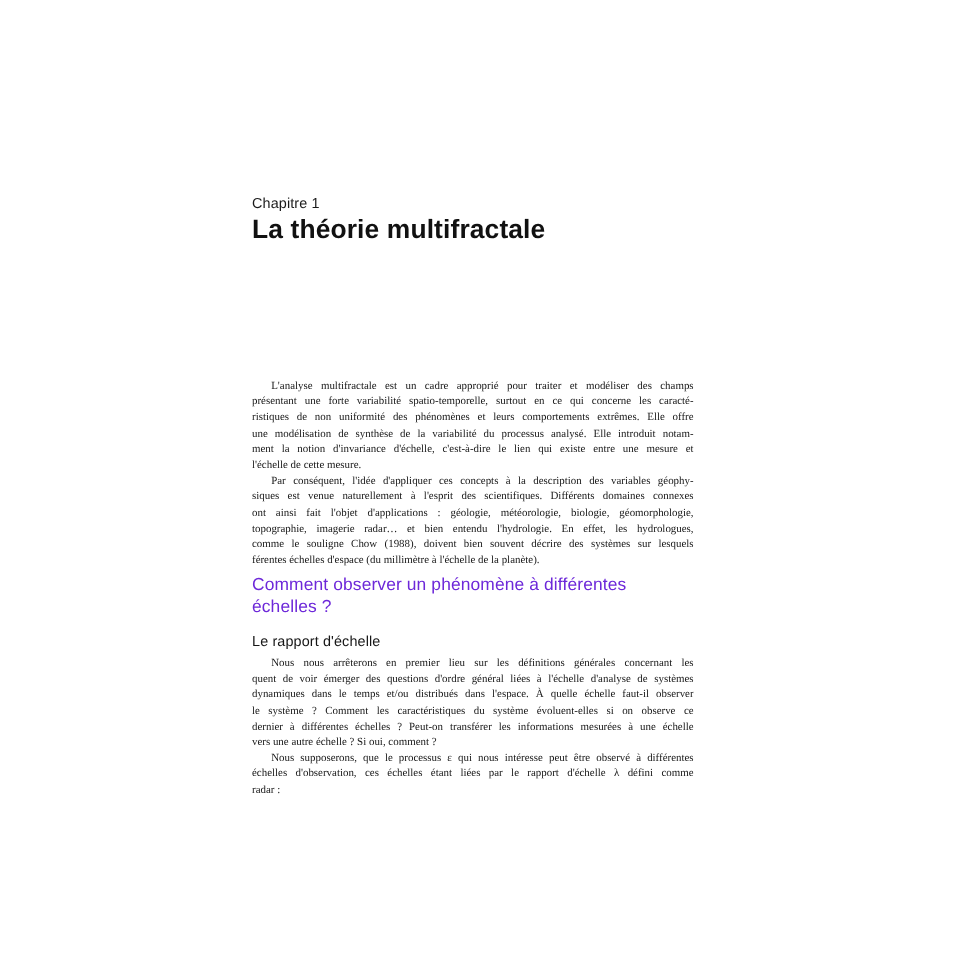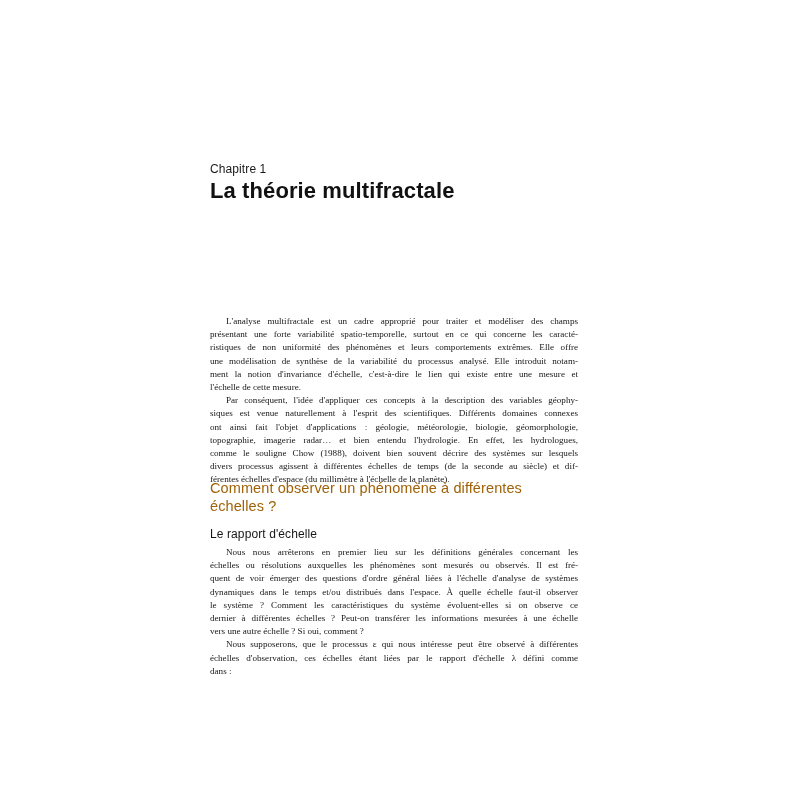--- a/index.html
+++ b/index.html
@@ -62,21 +62,21 @@
   .section-heading {
     position: absolute;
     left: 210px;
     top: 480px;
     width: 380px;
     font-family: "Liberation Sans", "DejaVu Sans", sans-serif;
     font-size: 14.5px;
     line-height: 17.5px;
     letter-spacing: 0.1px;
     white-space: pre-line;
-    color: #a16207;
+    color: #6d28d9;
   }
   .subsection-heading {
     position: absolute;
     left: 210px;
     top: 528px;
     font-family: "Liberation Sans", "DejaVu Sans", sans-serif;
     font-size: 12px;
     line-height: 13px;
     letter-spacing: 0.1px;
     color: #161616;
@@ -98,39 +98,37 @@
         <div class="line just">une modélisation de synthèse de la variabilité du processus analysé. Elle introduit notam-</div>
         <div class="line just">ment la notion d'invariance d'échelle, c'est-à-dire le lien qui existe entre une mesure et</div>
         <div class="line last">l'échelle de cette mesure.</div>
       </div>
       <div class="para">
         <div class="line just indent">Par conséquent, l'idée d'appliquer ces concepts à la description des variables géophy-</div>
         <div class="line just">siques est venue naturellement à l'esprit des scientifiques. Différents domaines connexes</div>
         <div class="line just">ont ainsi fait l'objet d'applications : géologie, météorologie, biologie, géomorphologie,</div>
         <div class="line just">topographie, imagerie radar… et bien entendu l'hydrologie. En effet, les hydrologues,</div>
         <div class="line just">comme le souligne Chow (1988), doivent bien souvent décrire des systèmes sur lesquels</div>
-        <div class="line just">divers processus agissent à différentes échelles de temps (de la seconde au siècle) et dif-</div>
         <div class="line last">férentes échelles d'espace (du millimètre à l'échelle de la planète).</div>
       </div>
     </div>
 
   <div class="section-heading">Comment observer un phénomène à différentes
 échelles ?</div>
 
   <div class="subsection-heading">Le rapport d'échelle</div>
 
   <div class="text-block" id="section-block">
       <div class="para">
         <div class="line just indent">Nous nous arrêterons en premier lieu sur les définitions générales concernant les</div>
-        <div class="line just">échelles ou résolutions auxquelles les phénomènes sont mesurés ou observés. Il est fré-</div>
         <div class="line just">quent de voir émerger des questions d'ordre général liées à l'échelle d'analyse de systèmes</div>
         <div class="line just">dynamiques dans le temps et/ou distribués dans l'espace. À quelle échelle faut-il observer</div>
         <div class="line just">le système ? Comment les caractéristiques du système évoluent-elles si on observe ce</div>
         <div class="line just">dernier à différentes échelles ? Peut-on transférer les informations mesurées à une échelle</div>
         <div class="line last">vers une autre échelle ? Si oui, comment ?</div>
       </div>
       <div class="para">
         <div class="line just indent">Nous supposerons, que le processus ε qui nous intéresse peut être observé à différentes</div>
         <div class="line just">échelles d'observation, ces échelles étant liées par le rapport d'échelle λ défini comme</div>
-        <div class="line last">dans :</div>
+        <div class="line last">radar :</div>
       </div>
     </div>
 </div>
 
 </body></html>

